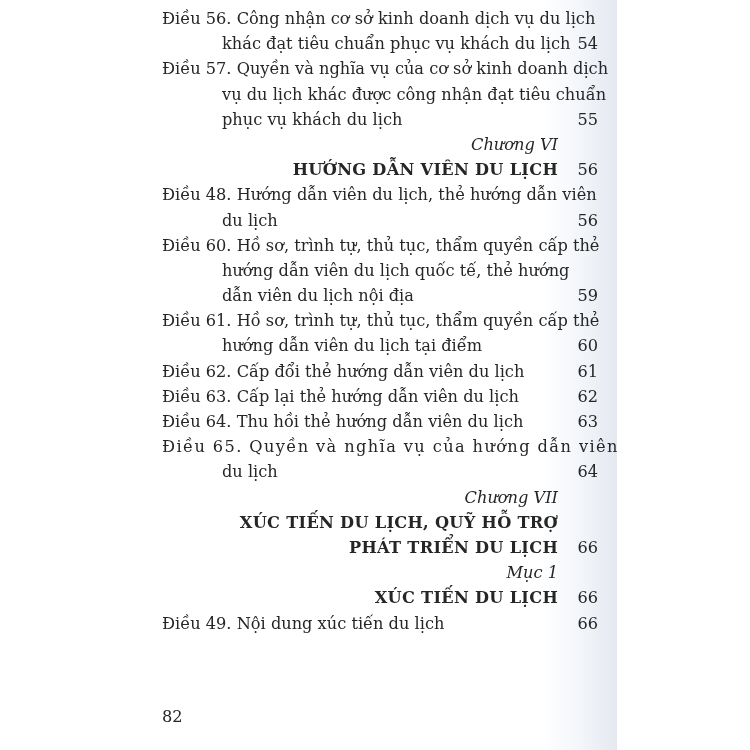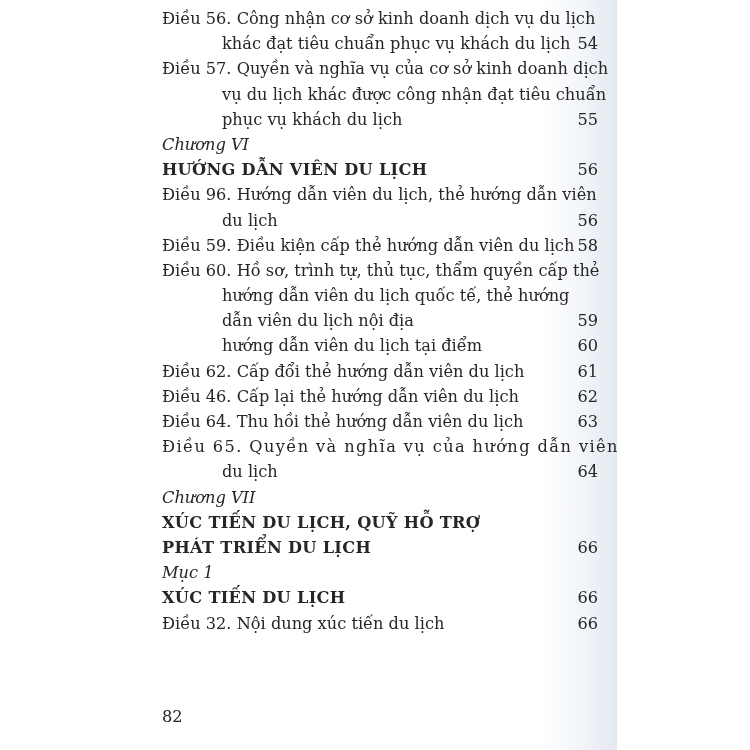--- a/index.html
+++ b/index.html
@@ -52,21 +52,21 @@
       left: 60px;
     }
     .line .page-num {
       position: absolute;
       right: 0;
       text-align: right;
     }
     .line.center .label {
       left: 0;
       right: 0;
-      text-align: left;
+      text-align: right;
       padding-right: 40px;
     }
     .line.italic .label {
       font-style: italic;
     }
     .line.caps .label {
       letter-spacing: 0.3px;
       font-weight: bold;
     }
     .spaced {
@@ -109,55 +109,54 @@
 
   <div class="line center italic">
     <span class="label">Chương VI</span>
   </div>
   <div class="line center caps">
     <span class="label">HƯỚNG DẪN VIÊN DU LỊCH</span>
     <span class="page-num">56</span>
   </div>
 
   <div class="line">
-    <span class="label">Điều 96. Hướng dẫn viên du lịch, thẻ hướng dẫn viên</span>
+    <span class="label">Điều 48. Hướng dẫn viên du lịch, thẻ hướng dẫn viên</span>
   </div>
   <div class="line">
     <span class="label indent">du lịch</span>
     <span class="page-num">56</span>
   </div>
 
-  <div class="line">
-    <span class="label">Điều 59. Điều kiện cấp thẻ hướng dẫn viên du lịch</span>
-    <span class="page-num">58</span>
-  </div>
 
   <div class="line">
     <span class="label">Điều 60. Hồ sơ, trình tự, thủ tục, thẩm quyền cấp thẻ</span>
   </div>
   <div class="line">
     <span class="label indent">hướng dẫn viên du lịch quốc tế, thẻ hướng</span>
   </div>
   <div class="line">
     <span class="label indent">dẫn viên du lịch nội địa</span>
     <span class="page-num">59</span>
   </div>
 
   <div class="line">
+    <span class="label">Điều 61. Hồ sơ, trình tự, thủ tục, thẩm quyền cấp thẻ</span>
+  </div>
+  <div class="line">
     <span class="label indent">hướng dẫn viên du lịch tại điểm</span>
     <span class="page-num">60</span>
   </div>
 
   <div class="line">
     <span class="label">Điều 62. Cấp đổi thẻ hướng dẫn viên du lịch</span>
     <span class="page-num">61</span>
   </div>
 
   <div class="line">
-    <span class="label">Điều 46. Cấp lại thẻ hướng dẫn viên du lịch</span>
+    <span class="label">Điều 63. Cấp lại thẻ hướng dẫn viên du lịch</span>
     <span class="page-num">62</span>
   </div>
 
   <div class="line">
     <span class="label">Điều 64. Thu hồi thẻ hướng dẫn viên du lịch</span>
     <span class="page-num">63</span>
   </div>
 
   <div class="line">
     <span class="label spaced">Điều 65. Quyền và nghĩa vụ của hướng dẫn viên</span>
@@ -181,18 +180,18 @@
 
   <div class="line center italic">
     <span class="label">Mục 1</span>
   </div>
   <div class="line center caps">
     <span class="label">XÚC TIẾN DU LỊCH</span>
     <span class="page-num">66</span>
   </div>
 
   <div class="line">
-    <span class="label">Điều 32. Nội dung xúc tiến du lịch</span>
+    <span class="label">Điều 49. Nội dung xúc tiến du lịch</span>
     <span class="page-num">66</span>
   </div>
 </div>
 
 <div class="folio">82</div>
 
 </body></html>

